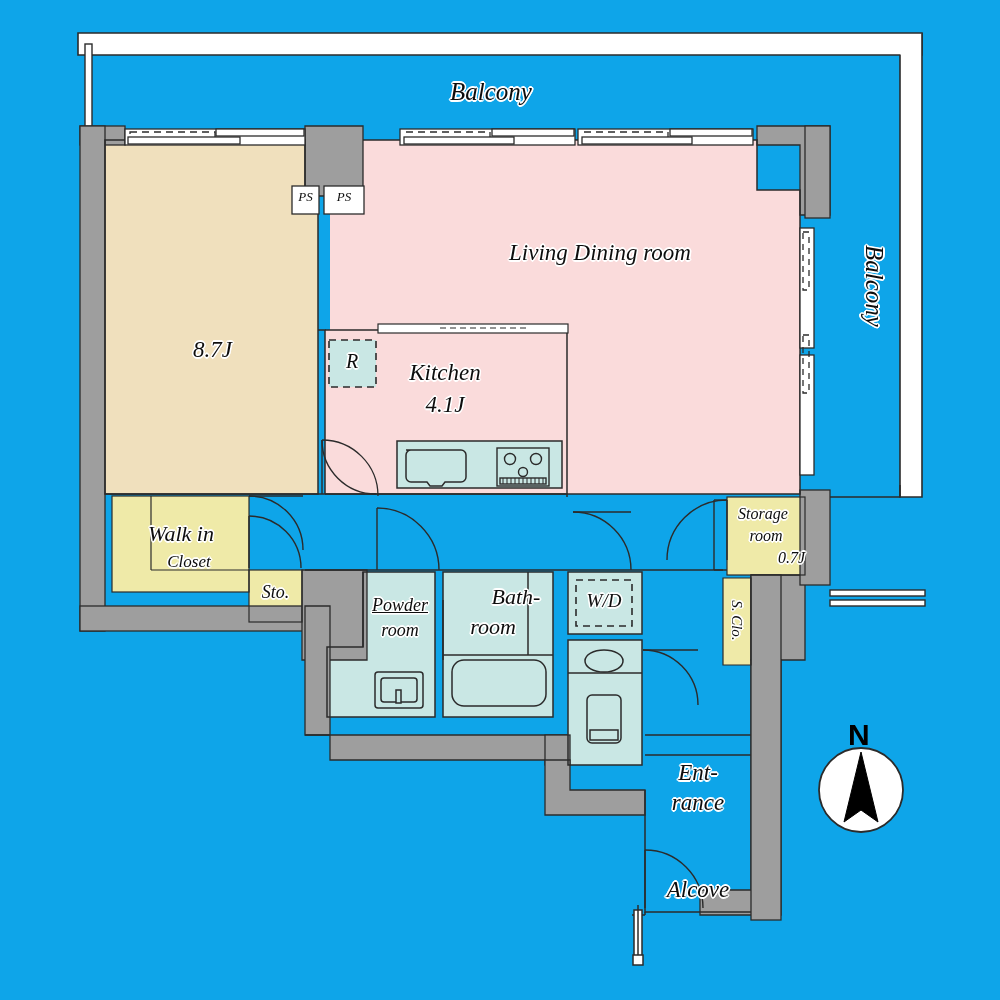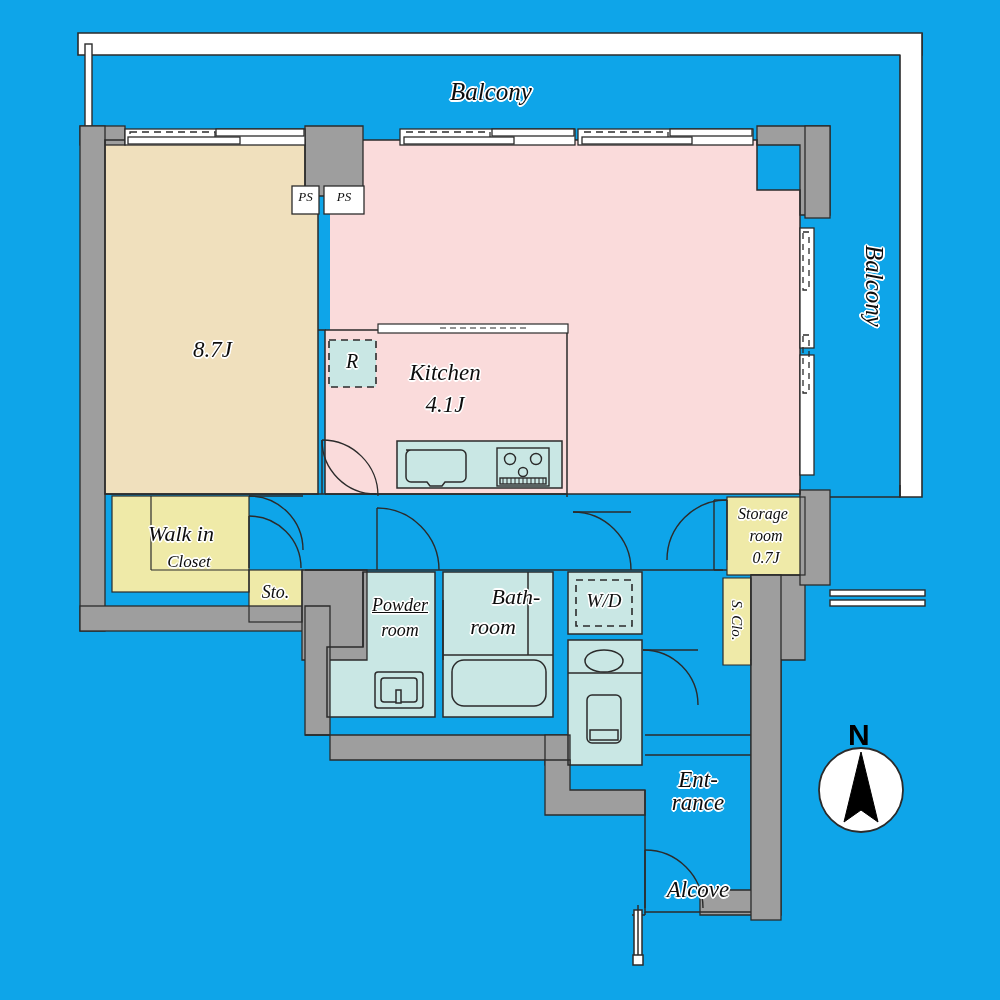--- a/index.html
+++ b/index.html
@@ -285,48 +285,49 @@
     </g>
 
   </svg>
 
   <div class="lbl" style="left:450px; top:78px; font-size:25px;">Balcony</div>
 
   <div class="lbl rot90" style="left:824px; top:272px; width:100px; font-size:25px;">Balcony</div>
 
   <div class="lbl" style="left:115px; top:337px; width:195px; font-size:23px;">8.7J</div>
 
+  <div class="lbl" style="left:485px; top:240px; width:230px; font-size:23px;">Living Dining room</div>
 
   <div class="lbl" style="left:385px; top:360px; width:120px; font-size:23px;">Kitchen</div>
   <div class="lbl" style="left:385px; top:392px; width:120px; font-size:23px;">4.1J</div>
 
   <div class="lbl" style="left:332px; top:350px; width:40px; font-size:20px;">R</div>
 
   <div class="lbl" style="left:292px; top:190px; width:27px; font-size:13px;">PS</div>
   <div class="lbl" style="left:324px; top:190px; width:40px; font-size:13px;">PS</div>
 
   <div class="lbl" style="left:114px; top:522px; width:134px; font-size:22px;">Walk in</div>
   <div class="lbl" style="left:116px; top:552px; width:146px; font-size:17px;">Closet</div>
 
   <div class="lbl" style="left:249px; top:582px; width:53px; font-size:18px;">Sto.</div>
 
   <div class="lbl" style="left:727px; top:505px; width:72px; font-size:16px;">Storage</div>
   <div class="lbl" style="left:727px; top:527px; width:78px; font-size:16px;">room</div>
-  <div class="lbl" style="left:727px; top:549px; width:78px; font-size:16px;">0.7J</div>
+  <div class="lbl" style="left:727px; top:549px; width:78px; font-size:16px;text-align:right;">0.7J</div>
 
   <div class="lbl rot90" style="left:700px; top:612px; width:74px; font-size:15px;">S. Clo.</div>
 
   <div class="lbl" style="left:364px; top:595px; width:72px; font-size:18px;text-decoration:underline;">Powder</div>
   <div class="lbl" style="left:364px; top:620px; width:72px; font-size:18px;">room</div>
 
   <div class="lbl" style="left:443px; top:585px; width:100px; font-size:22px;padding-left:23px;">Bath-</div>
   <div class="lbl" style="left:443px; top:615px; width:100px; font-size:22px;">room</div>
 
   <div class="lbl" style="left:576px; top:590px; width:56px; font-size:19px;">W/D</div>
 
-  <div class="lbl" style="left:650px; top:760px; width:96px; font-size:23px;margin-top:7px;">Ent-</div>
+  <div class="lbl" style="left:650px; top:760px; width:96px; font-size:23px;">Ent-</div>
   <div class="lbl" style="left:650px; top:790px; width:96px; font-size:23px;">rance</div>
 
   <div class="lbl" style="left:650px; top:877px; width:96px; font-size:23px;">Alcove</div>
 
   <div class="compass-n" style="left:848px; top:718px; font-size:30px;">N</div>
 
 </div>
 
 </body></html>

